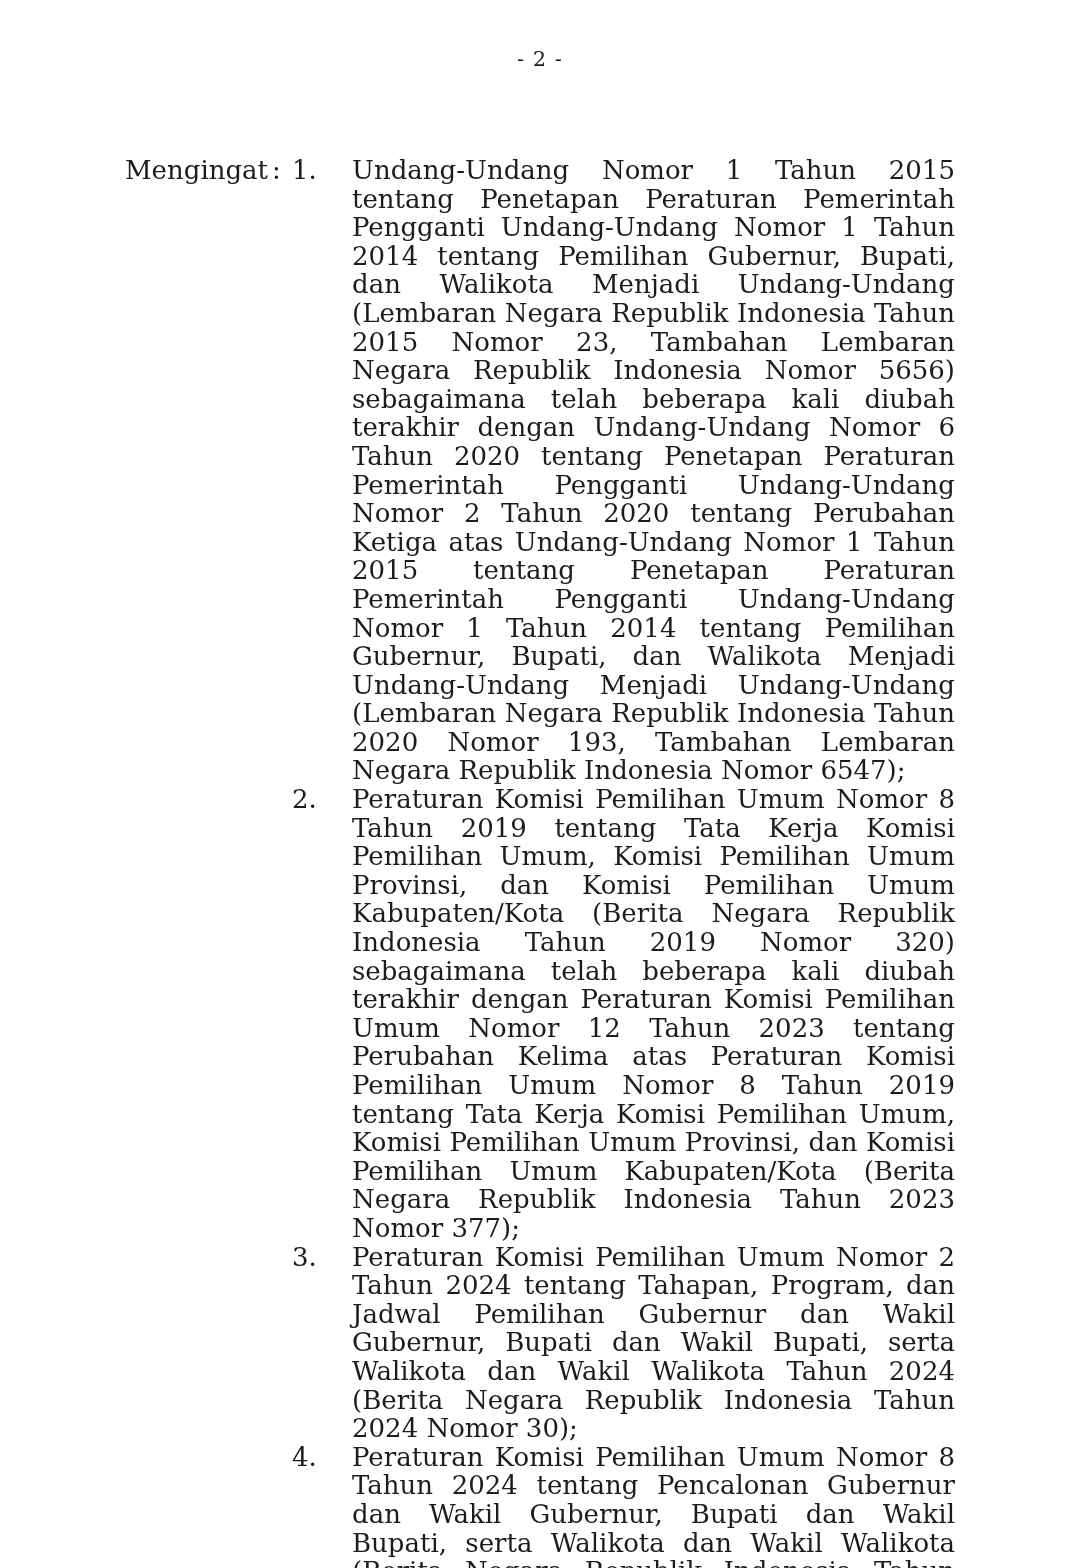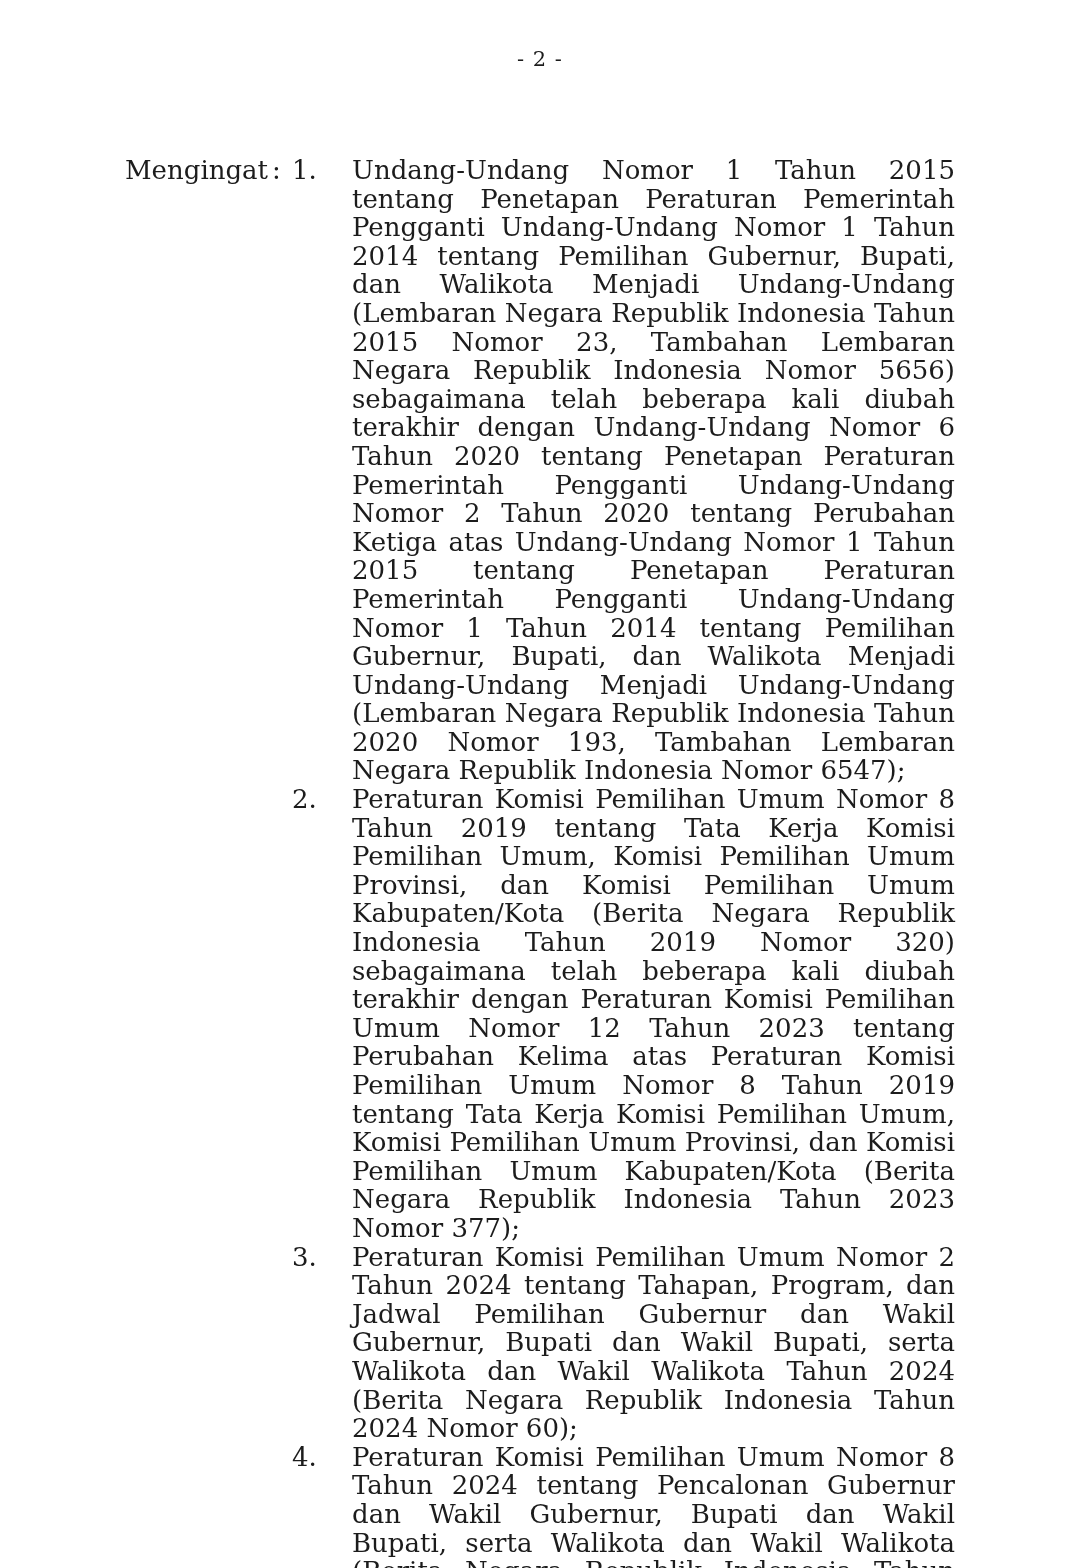--- a/index.html
+++ b/index.html
@@ -84,21 +84,21 @@
         <div class="item-text">Undang-Undang Nomor 1 Tahun 2015 tentang Penetapan Peraturan Pemerintah Pengganti Undang-Undang Nomor 1 Tahun 2014 tentang Pemilihan Gubernur, Bupati, dan Walikota Menjadi Undang-Undang (Lembaran Negara Republik Indonesia Tahun 2015 Nomor 23, Tambahan Lembaran Negara Republik Indonesia Nomor 5656) sebagaimana telah beberapa kali diubah terakhir dengan Undang-Undang Nomor 6 Tahun 2020 tentang Penetapan Peraturan Pemerintah Pengganti Undang-Undang Nomor 2 Tahun 2020 tentang Perubahan Ketiga atas Undang-Undang Nomor 1 Tahun 2015 tentang Penetapan Peraturan Pemerintah Pengganti Undang-Undang Nomor 1 Tahun 2014 tentang Pemilihan Gubernur, Bupati, dan Walikota Menjadi Undang-Undang Menjadi Undang-Undang (Lembaran Negara Republik Indonesia Tahun 2020 Nomor 193, Tambahan Lembaran Negara Republik Indonesia Nomor 6547);</div>
       </div>
 
       <div class="item-row">
         <div class="item-number">2.</div>
         <div class="item-text">Peraturan Komisi Pemilihan Umum Nomor 8 Tahun 2019 tentang Tata Kerja Komisi Pemilihan Umum, Komisi Pemilihan Umum Provinsi, dan Komisi Pemilihan Umum Kabupaten/Kota (Berita Negara Republik Indonesia Tahun 2019 Nomor 320) sebagaimana telah beberapa kali diubah terakhir dengan Peraturan Komisi Pemilihan Umum Nomor 12 Tahun 2023 tentang Perubahan Kelima atas Peraturan Komisi Pemilihan Umum Nomor 8 Tahun 2019 tentang Tata Kerja Komisi Pemilihan Umum, Komisi Pemilihan Umum Provinsi, dan Komisi Pemilihan Umum Kabupaten/Kota (Berita Negara Republik Indonesia Tahun 2023 Nomor 377);</div>
       </div>
 
       <div class="item-row">
         <div class="item-number">3.</div>
-        <div class="item-text">Peraturan Komisi Pemilihan Umum Nomor 2 Tahun 2024 tentang Tahapan, Program, dan Jadwal Pemilihan Gubernur dan Wakil Gubernur, Bupati dan Wakil Bupati, serta Walikota dan Wakil Walikota Tahun 2024 (Berita Negara Republik Indonesia Tahun 2024 Nomor 60);</div>
+        <div class="item-text">Peraturan Komisi Pemilihan Umum Nomor 2 Tahun 2024 tentang Tahapan, Program, dan Jadwal Pemilihan Gubernur dan Wakil Gubernur, Bupati dan Wakil Bupati, serta Walikota dan Wakil Walikota Tahun 2024 (Berita Negara Republik Indonesia Tahun 2024 Nomor 30);</div>
       </div>
 
       <div class="item-row">
         <div class="item-number">4.</div>
         <div class="item-text">Peraturan Komisi Pemilihan Umum Nomor 8 Tahun 2024 tentang Pencalonan Gubernur dan Wakil Gubernur, Bupati dan Wakil Bupati, serta Walikota dan Wakil Walikota (Berita Negara Republik Indonesia Tahun 2024 Nomor 345) sebagaimana telah diubah dengan Peraturan Komisi Pemilihan Umum Nomor 10 Tahun 2024 tentang Perubahan atas Peraturan Komisi Pemilihan Umum Nomor 8 Tahun 2024 tentang Pencalonan Gubernur dan Wakil Gubernur, Bupati dan Wakil Bupati, serta Walikota dan Wakil Walikota (Berita Negara Republik Indonesia Tahun 2024 Nomor 496);</div>
       </div>
 
     </div>
   </div>
 </div>

